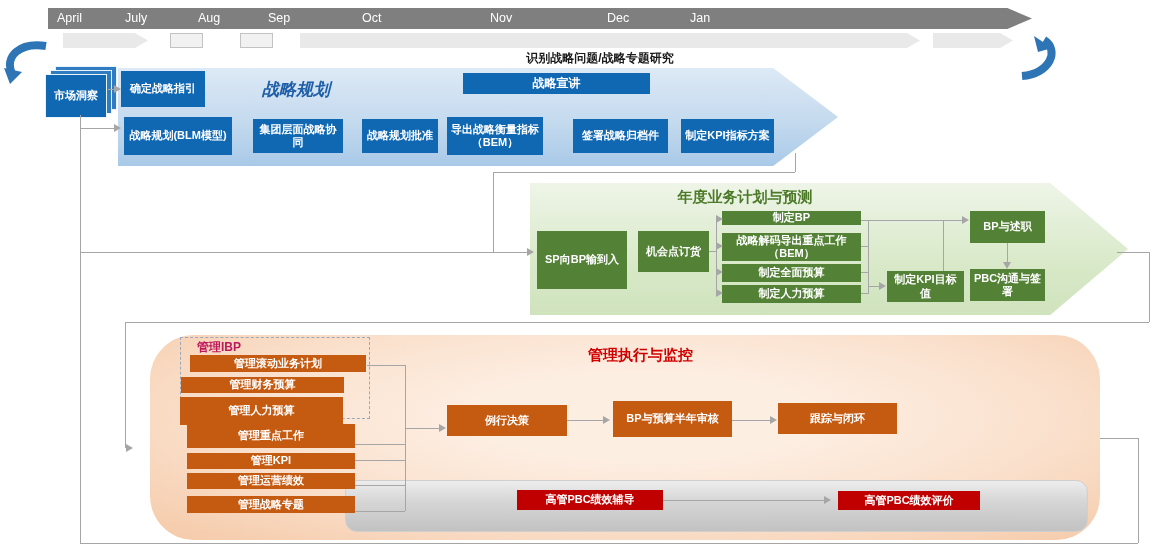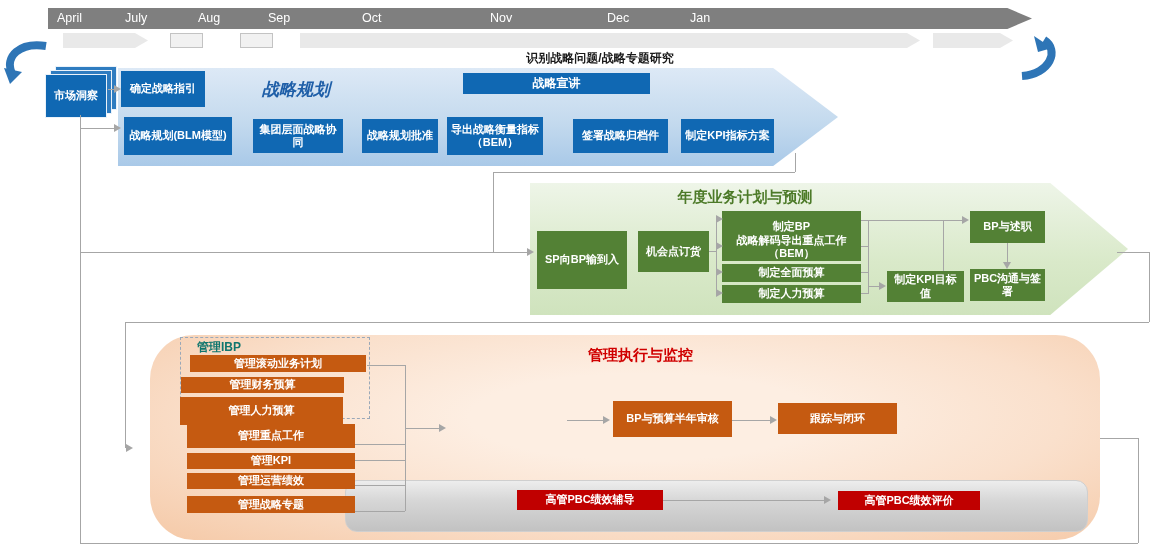--- a/index.html
+++ b/index.html
@@ -34,21 +34,21 @@
   .bx.blue{background:#1068B3;}
   .bx.green{background:#538135;}
   .bx.orange{background:#C55A11;}
   .bx.red{background:#C00000;}
   .title{position:absolute;font-weight:bold;}
   .title.blue{color:#1F5FA8;font-style:italic;font-size:17px;}
   .title.green{color:#4C7A28;font-size:15px;}
   .title.red{color:#D00000;font-size:15px;}
   .ibp-dash{position:absolute;left:180px;top:337px;width:190px;height:82px;
       border:1px dashed #9aa8b8;box-sizing:border-box;}
-  .ibp-label{position:absolute;left:197px;top:339px;color:#0f766e;font-weight:bold;font-size:12px;}
+  .ibp-label{position:absolute;left:197px;top:339px;color:#be185d;font-weight:bold;font-size:12px;}
   
   .stack-sheet{position:absolute;background:#2f7cc0;border:1px solid #eaf2fa;box-sizing:border-box;}
   
   .hl{position:absolute;height:1px;background:#A6A6A6;}
   .vl{position:absolute;width:1px;background:#A6A6A6;}
   .ar{position:absolute;width:0;height:0;}
   .ar.r{border-top:4px solid transparent;border-bottom:4px solid transparent;border-left:7px solid #A6A6A6;}
   .ar.d{border-left:4px solid transparent;border-right:4px solid transparent;border-top:7px solid #A6A6A6;}
 </style>
 </head>
@@ -94,40 +94,41 @@
   <div class="bx blue" style="left:253px;top:119px;width:90px;height:34px">集团层面战略协同</div>
   <div class="bx blue" style="left:362px;top:119px;width:76px;height:34px">战略规划批准</div>
   <div class="bx blue" style="left:447px;top:117px;width:96px;height:38px">导出战略衡量指标（BEM）</div>
   <div class="bx blue" style="left:573px;top:119px;width:95px;height:34px">签署战略归档件</div>
   <div class="bx blue" style="left:681px;top:119px;width:93px;height:34px">制定KPI指标方案</div>
 
   <div class="chev green"></div>
   <div class="title green" style="left:640px;top:188px;width:210px;text-align:center">年度业务计划与预测</div>
   <div class="bx green" style="left:537px;top:231px;width:90px;height:58px">SP向BP输到入</div>
   <div class="bx green" style="left:638px;top:231px;width:71px;height:41px">机会点订货</div>
-  <div class="bx green" style="left:722px;top:211px;width:139px;height:32px">制定BP</div>
+  <div class="bx green" style="left:722px;top:211px;width:139px;height:14px">制定BP</div>
   <div class="bx green" style="left:722px;top:233px;width:139px;height:28px">战略解码导出重点工作（BEM）</div>
   <div class="bx green" style="left:722px;top:264px;width:139px;height:18px">制定全面预算</div>
   <div class="bx green" style="left:722px;top:285px;width:139px;height:18px">制定人力预算</div>
   <div class="bx green" style="left:887px;top:271px;width:77px;height:31px">制定KPI目标值</div>
   <div class="bx green" style="left:970px;top:211px;width:75px;height:32px">BP与述职</div>
   <div class="bx green" style="left:970px;top:269px;width:75px;height:32px">PBC沟通与签署</div>
 
   <div class="orange-panel"></div>
   <div class="gray-panel"></div>
   <div class="title red" style="left:588px;top:346px">管理执行与监控</div>
   <div class="ibp-dash"></div>
   <div class="ibp-label">管理IBP</div>
   <div class="bx orange" style="left:190px;top:355px;width:176px;height:17px">管理滚动业务计划</div>
   <div class="bx orange" style="left:181px;top:377px;width:163px;height:16px">管理财务预算</div>
   <div class="bx orange" style="left:180px;top:397px;width:163px;height:28px">管理人力预算</div>
   <div class="bx orange" style="left:187px;top:424px;width:168px;height:24px">管理重点工作</div>
   <div class="bx orange" style="left:187px;top:453px;width:168px;height:16px">管理KPI</div>
   <div class="bx orange" style="left:187px;top:473px;width:168px;height:16px">管理运营绩效</div>
   <div class="bx orange" style="left:187px;top:496px;width:168px;height:17px">管理战略专题</div>
+  <div class="bx orange" style="left:447px;top:405px;width:120px;height:31px">例行决策</div>
   <div class="bx orange" style="left:613px;top:401px;width:119px;height:36px">BP与预算半年审核</div>
   <div class="bx orange" style="left:778px;top:403px;width:119px;height:31px">跟踪与闭环</div>
 
   <div class="bx red" style="left:517px;top:490px;width:146px;height:20px">高管PBC绩效辅导</div>
   <div class="bx red" style="left:838px;top:491px;width:142px;height:19px">高管PBC绩效评价</div>
 
   <div class="hl" style="left:108px;top:89px;width:8px"></div>
   <div class="ar r" style="left:114px;top:85px"></div>
 
   <div class="vl" style="left:80px;top:115px;height:428px"></div>

